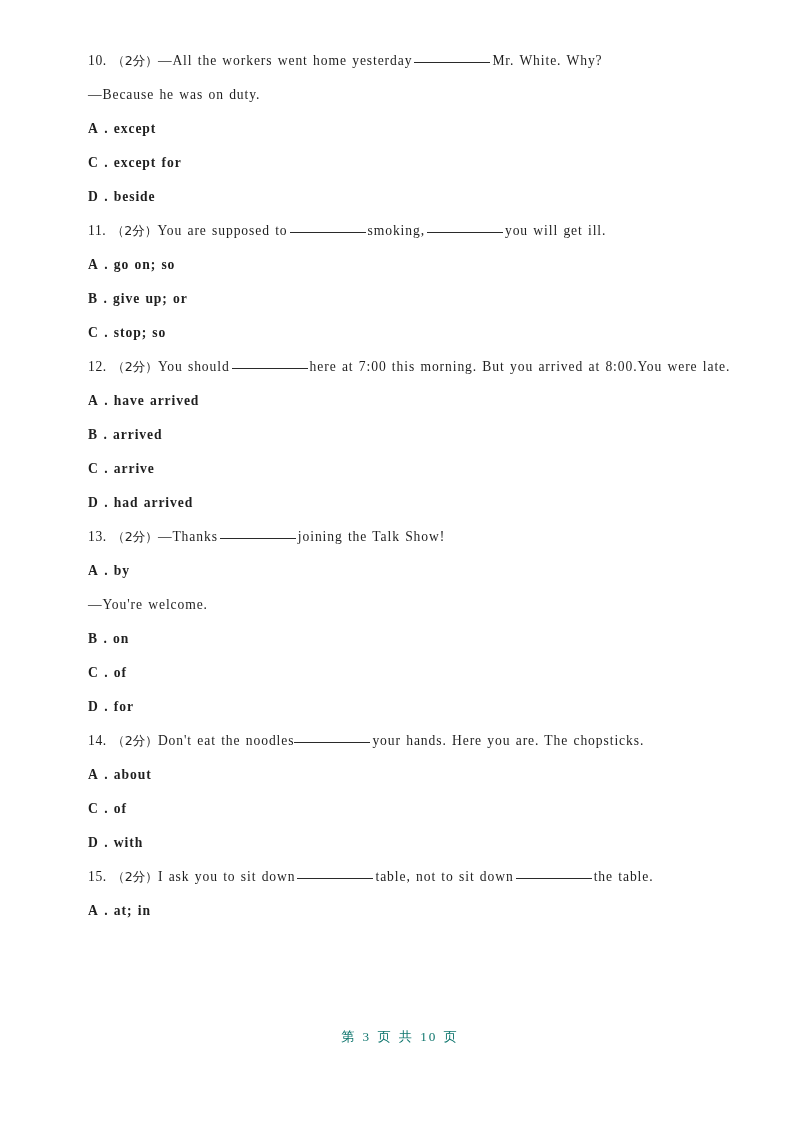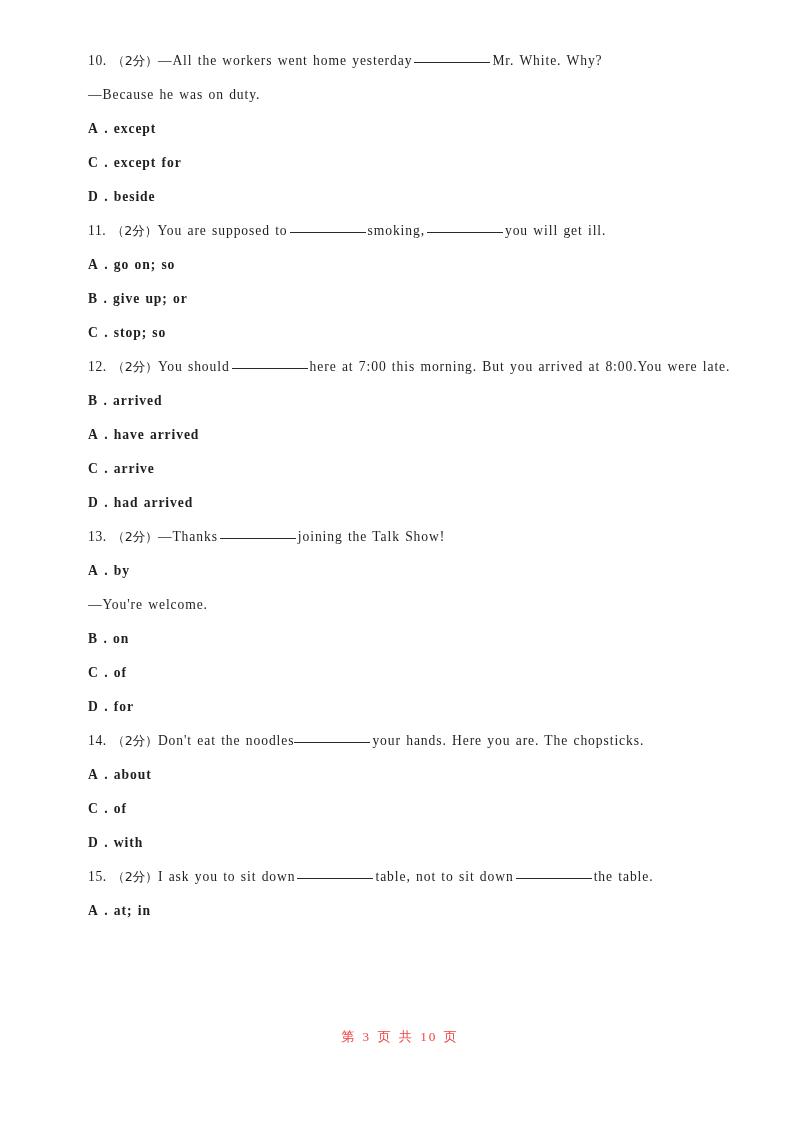--- a/index.html
+++ b/index.html
@@ -83,21 +83,21 @@
   }
 
   .footer {
     position: absolute;
     left: 0;
     top: 1028px;
     width: 800px;
     text-align: center;
     font-size: 13.2px;
     letter-spacing: 2px;
-    color: #ef4444;
+    color: #0f766e;
     font-family: "DejaVu Sans", "Liberation Sans", sans-serif;
   }
   .footer .fnum {
     font-family: "Liberation Serif", "DejaVu Serif", serif;
   }
 </style>
 </head>
 <body>
 
 <div class="page">
@@ -142,28 +142,28 @@
       <span class="optlabel">C</span>
       <span class="optlabel">.</span>
       <span>stop; so</span>
     </div>
 
     <div class="line stem">
       <span class="qnum">12.</span>
       <span class="cn">（2分）</span><span>You should</span><span class="gap"></span><span>here at 7:00 this morning. But you arrived at 8:00.You were late.</span>
     </div>
     <div class="line option">
+      <span class="optlabel">A</span>
+      <span class="optlabel">.</span>
+      <span>have arrived</span>
+    </div>
+    <div class="line option">
       <span class="optlabel">B</span>
       <span class="optlabel">.</span>
       <span>arrived</span>
-    </div>
-    <div class="line option">
-      <span class="optlabel">A</span>
-      <span class="optlabel">.</span>
-      <span>have arrived</span>
     </div>
     <div class="line option">
       <span class="optlabel">C</span>
       <span class="optlabel">.</span>
       <span>arrive</span>
     </div>
     <div class="line option">
       <span class="optlabel">D</span>
       <span class="optlabel">.</span>
       <span>had arrived</span>

